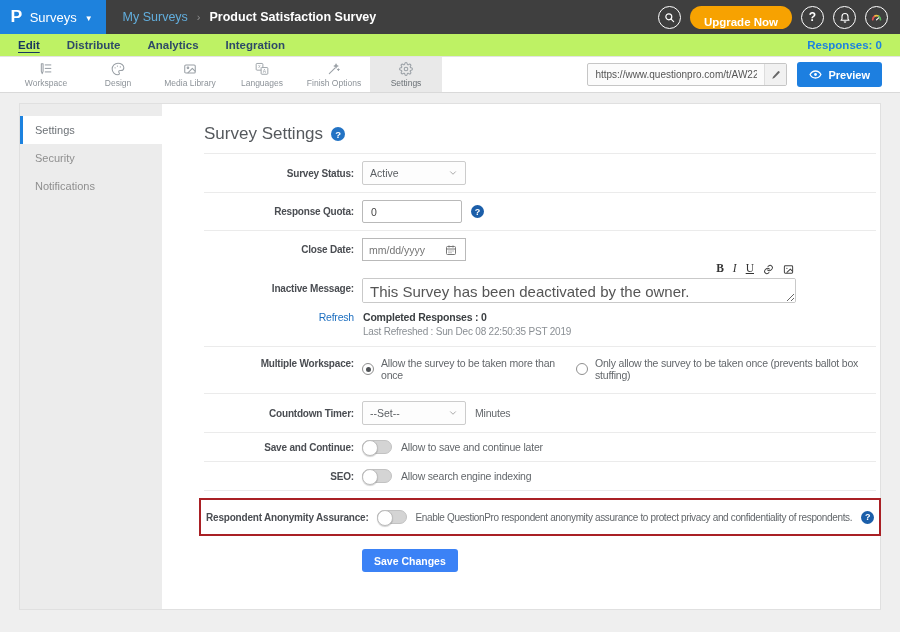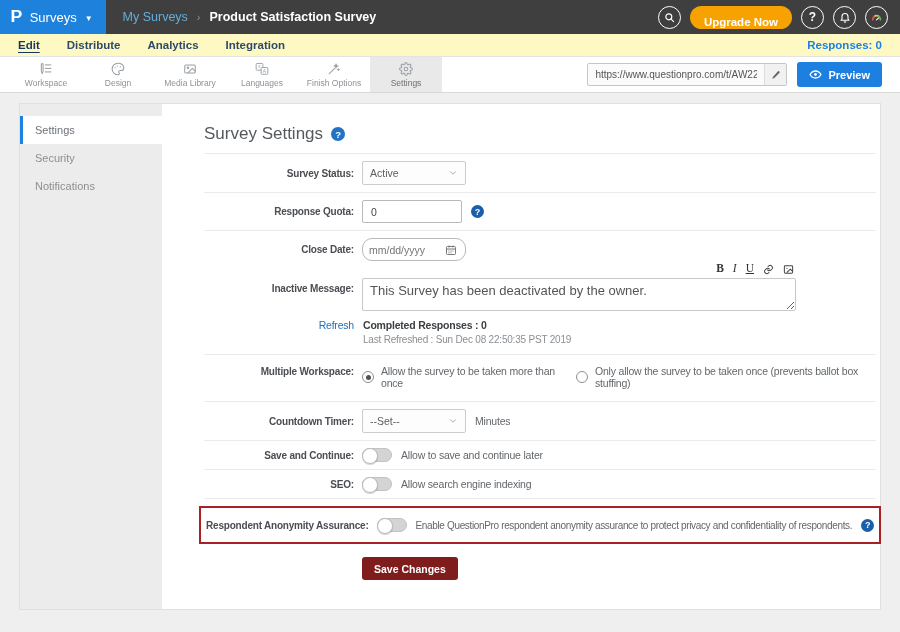--- a/index.html
+++ b/index.html
@@ -17,21 +17,21 @@
   .crumb-parent { color:#62aedd; font-size:12.5px; cursor:pointer; }
   .crumb-sep { color:#8f8f8f; font-size:11px; }
   .crumb-current { color:#fff; font-size:12.5px; font-weight:bold; }
   .topbar-right { margin-left:auto; display:flex; align-items:center; gap:9px; padding-right:12px; }
   .round-btn { width:23px; height:23px; border-radius:50%; border:1.5px solid #fff; background:transparent; color:#fff;
                display:flex; align-items:center; justify-content:center; cursor:pointer; font:bold 12px "Liberation Sans",sans-serif; flex-shrink:0; }
   .upgrade { background:#f7a201; color:#fff; border:none; border-radius:12px; height:23px; padding:10px 14px;
              font-size:11.5px; font-weight:bold; cursor:pointer; font-family:inherit; }
 
   
-  .tabs { background:#fef9c3; height:23px; display:flex; align-items:center; padding:0 18px; gap:27px; border-bottom:1px solid #e3e3e3; }
+  .tabs { background:#bef264; height:23px; display:flex; align-items:center; padding:0 18px; gap:27px; border-bottom:1px solid #e3e3e3; }
   .tab { font-size:11.5px; font-weight:bold; color:#2e4a68; cursor:pointer; }
   .tab.active { color:#17375e; text-decoration:underline; text-underline-offset:3px; }
   .responses { margin-left:auto; color:#1d82df; font-size:11.5px; font-weight:bold; }
 
   
   .toolbar { background:#fff; height:36px; display:flex; align-items:stretch; border-bottom:1px solid #d9d9d9; padding-left:10px; }
   .tool { width:72px; display:flex; flex-direction:column; align-items:center; justify-content:center; gap:2px; color:#9aa0a6; cursor:pointer; }
   .tool svg { width:14px; height:14px; }
   .tool-label { font-size:8.5px; color:#8d9399; }
   .tool.active { background:#e9e9e9; }
@@ -59,34 +59,34 @@
 
   .frow { display:flex; align-items:center; padding:7px 0; }
   .frow.rule { border-bottom:1px solid #ebebeb; }
   .flabel { flex:0 0 150px; text-align:right; font-size:10px; font-weight:bold; color:#4a4d52; letter-spacing:-0.2px; white-space:nowrap; }
   .fctrl { margin-left:8px; display:flex; align-items:center; gap:9px; }
 
   .select { width:104px; height:24px; border:1px solid #ccc; border-radius:2px; background:#fdfdfd; display:flex;
             align-items:center; justify-content:space-between; padding:0 7px; font-size:10.5px; color:#5a5e62; cursor:pointer; }
   .select svg { width:10px; height:10px; color:#aaa; }
   .tinput { height:23px; border:1px solid #b9b9b9; border-radius:2px; font-size:10.5px; color:#444; padding:0 8px; font-family:inherit; outline:none; background:#fff; }
-  .date-wrap { width:104px; height:23px; border:1px solid #b9b9b9; border-radius:10px; background:#fff; display:flex; align-items:center; padding:0 6px; gap:4px; }
+  .date-wrap { width:104px; height:23px; border:1px solid #b9b9b9; border-radius:0; background:#fff; display:flex; align-items:center; padding:0 6px; gap:4px; }
   .date-wrap input { border:none; outline:none; width:72px; font-size:10.5px; color:#888; font-family:inherit; }
   .date-wrap svg { width:12px; height:12px; color:#777; }
 
   .msg-row { align-items:flex-start; padding:0 0 4px; }
   .msg-row .flabel { padding-top:22px; }
   .editor { display:flex; flex-direction:column; width:434px; }
   .editor-toolbar { display:flex; justify-content:flex-end; align-items:center; gap:9px; height:17px; padding:2px 2px 3px; }
   .fmt-btn { border:none; background:none; cursor:pointer; color:#333; font-family:"Liberation Serif",serif; font-size:11.5px; line-height:1; padding:0; }
   .fmt-btn.b { font-weight:bold; }
   .fmt-btn.i { font-style:italic; }
   .fmt-btn.u { text-decoration:underline; }
   .fmt-btn svg { width:11px; height:11px; color:#444; }
-  .editor textarea { width:434px; height:33px; border:1px solid #c9c9c9; border-radius:2px; font-size:13px; color:#555;
+  .editor textarea { width:434px; height:25px; border:1px solid #c9c9c9; border-radius:2px; font-size:15px; color:#555;
                      padding:4px 7px; font-family:inherit; resize:vertical; outline:none; }
 
   .refresh-row { align-items:flex-start; padding:4px 0 9px; }
   .refresh-link { color:#1d6fc0; font-size:10.5px; font-weight:normal; cursor:pointer; }
   .refresh-info { margin-left:8px; padding-left:1px; }
   .completed { font-size:10.5px; font-weight:bold; color:#3c4043; letter-spacing:-0.2px; }
   .lastref { font-size:10px; color:#8a8f94; margin-top:3px; letter-spacing:-0.2px; }
 
   .radios-row { align-items:flex-start; padding:10px 0 12px; }
   .radios-row .flabel { padding-top:1px; }
@@ -98,21 +98,21 @@
   .desc.tight { font-size:10px; letter-spacing:-0.35px; white-space:nowrap; }
 
   .toggle { width:30px; height:14px; border-radius:8px; background:#d4d4d4; border:1px solid #c2c2c2; position:relative; cursor:pointer; flex-shrink:0; }
   .toggle .knob { position:absolute; left:-1px; top:-1.5px; width:16px; height:16px; border-radius:50%; background:#fff;
                   border:1px solid #bdbdbd; box-shadow:0 1px 1px rgba(0,0,0,.18); }
 
   .alert-row { border:2px solid #a92025; margin:7px -5px 0; padding:10px 5px; align-items:center; }
   .alert-row .flabel { flex-basis:147px; }
 
   .save-row { padding:13px 0 0 158px; }
-  .save-btn { background:#7f1d1d; color:#fff; border:none; border-radius:3px; height:23px; padding:0 12px;
+  .save-btn { background:#3b82f6; color:#fff; border:none; border-radius:3px; height:23px; padding:0 12px;
               font-size:10.5px; font-weight:bold; cursor:pointer; font-family:inherit; }
 </style>
 </head>
 <body>
 
 <header class="topbar">
   <div class="brand">
     <span class="logo">P</span>
     <span class="brand-label">Surveys</span>
     <span class="caret">▼</span>

